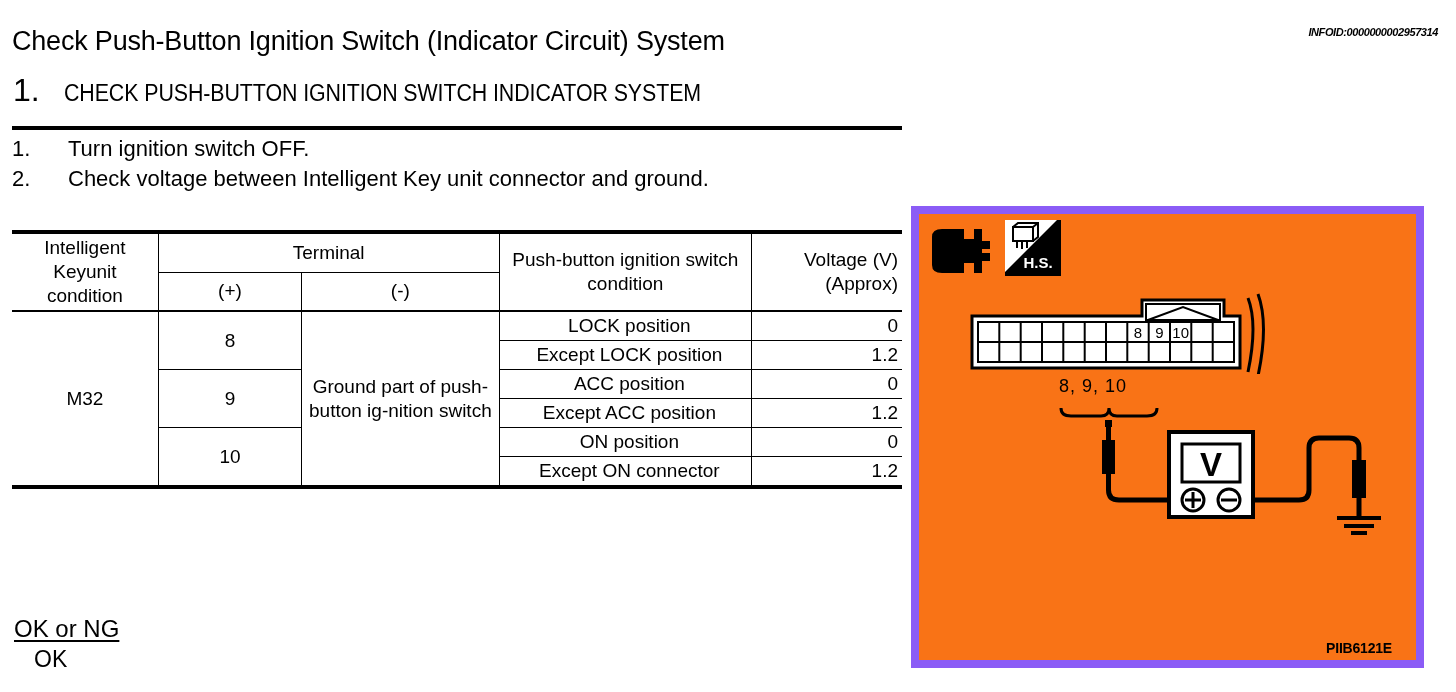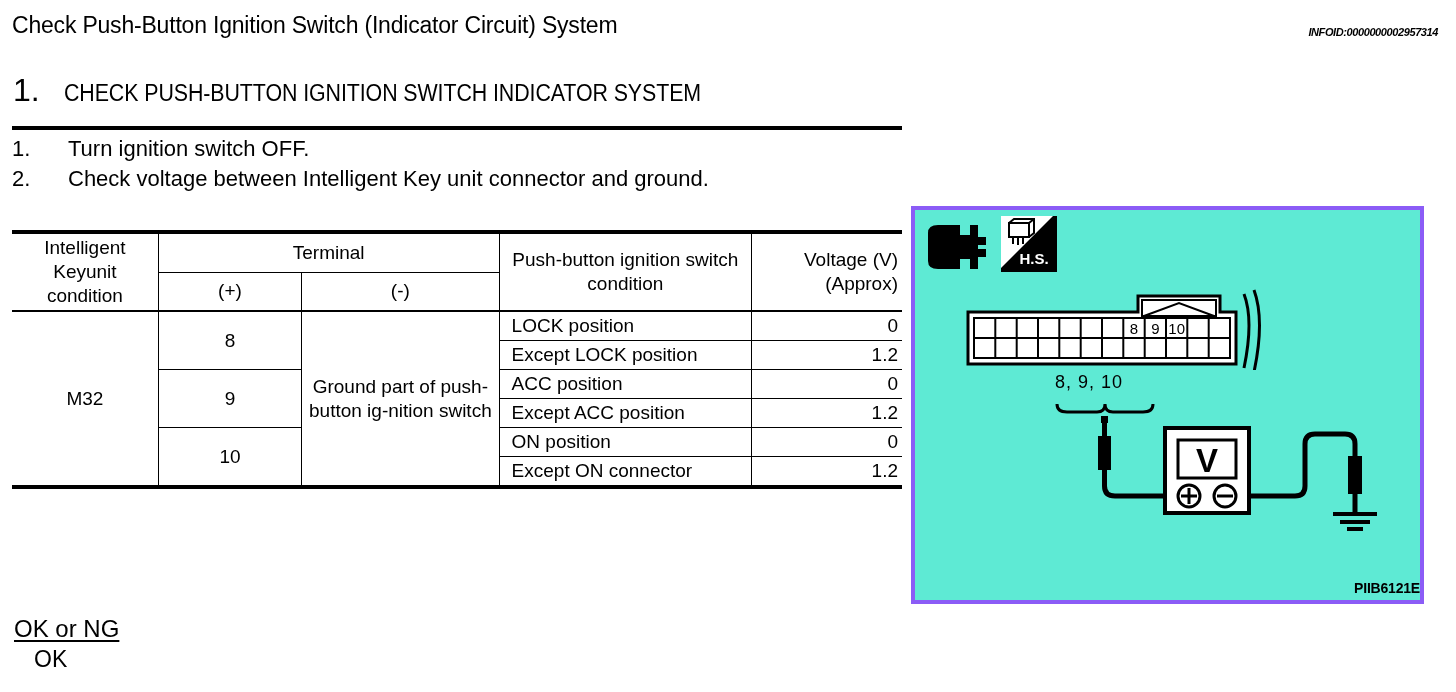--- a/index.html
+++ b/index.html
@@ -13,22 +13,22 @@
     position: relative;
     font-family: "Liberation Sans", sans-serif;
     color: #000000;
     overflow: hidden;
   }
 
   
   .page-title {
     position: absolute;
     left: 12px;
-    top: 4px;
-    font-size: 23px;
+    top: 20px;
+    font-size: 27px;
     line-height: 42px;
     letter-spacing: -0.2px;
     white-space: nowrap;
   }
   .infoid {
     position: absolute;
     right: 18px;
     top: 26px;
     font-size: 11px;
     font-style: italic;
@@ -99,21 +99,21 @@
     text-align: center;
     vertical-align: middle;
     font-weight: normal;
     padding: 2px 4px;
     line-height: 24px;
   }
   .spec-table .top-edge { border-top: 4px solid #000000; }
   .spec-table .bot-edge { border-bottom: 4px solid #000000; }
   .spec-table .no-left  { border-left: none; }
   .spec-table .no-right { border-right: none; text-align: right; }
-  .spec-table .left-align { text-align: left; padding-left: 12px; }
+  .spec-table .left-align { text-align: center; padding-left: 12px; }
   .spec-table .hdr-sep-bottom { border-bottom: 2px solid #000000; }
 
   .col-conn  { width: 146px; }
   .col-plus  { width: 143px; }
   .col-minus { width: 197px; }
   .col-cond  { width: 252px; }
   .col-volt  { width: 150px; }
 
   
   .ok-or-ng {
@@ -138,24 +138,24 @@
   }
   .result-line .res-label { width: 100px; flex: 0 0 100px; }
   .result-line .res-action { flex: 1 1 auto; }
 
   
   .figure-box {
     position: absolute;
     left: 911px;
     top: 206px;
     width: 513px;
-    height: 398px;
-    border: 4px solid #8b5cf6;
+    height: 462px;
+    border: 8px solid #8b5cf6;
     box-sizing: border-box;
-    background: #5eead4;
+    background: #f97316;
   }
   .fig-inner { position: absolute; inset: 0; }
 
   
   .icon-disconnect {
     position: absolute;
     left: 11px;
     top: 13px;
     width: 62px;
     height: 48px;
@@ -178,21 +178,21 @@
     top: 162px;
     width: 120px;
     font-size: 18px;
     letter-spacing: 1px;
   }
 
   .meter-wrap { position: absolute; left: 130px; top: 186px; width: 350px; height: 140px; }
 
   .fig-id {
     position: absolute;
-    right: 0;
+    right: 24px;
     bottom: 4px;
     font-size: 14px;
     font-weight: bold;
     letter-spacing: -0.2px;
   }
 </style>
 </head>
 <body>
 
 <div class="page-title">Check Push-Button Ignition Switch (Indicator Circuit) System</div>

